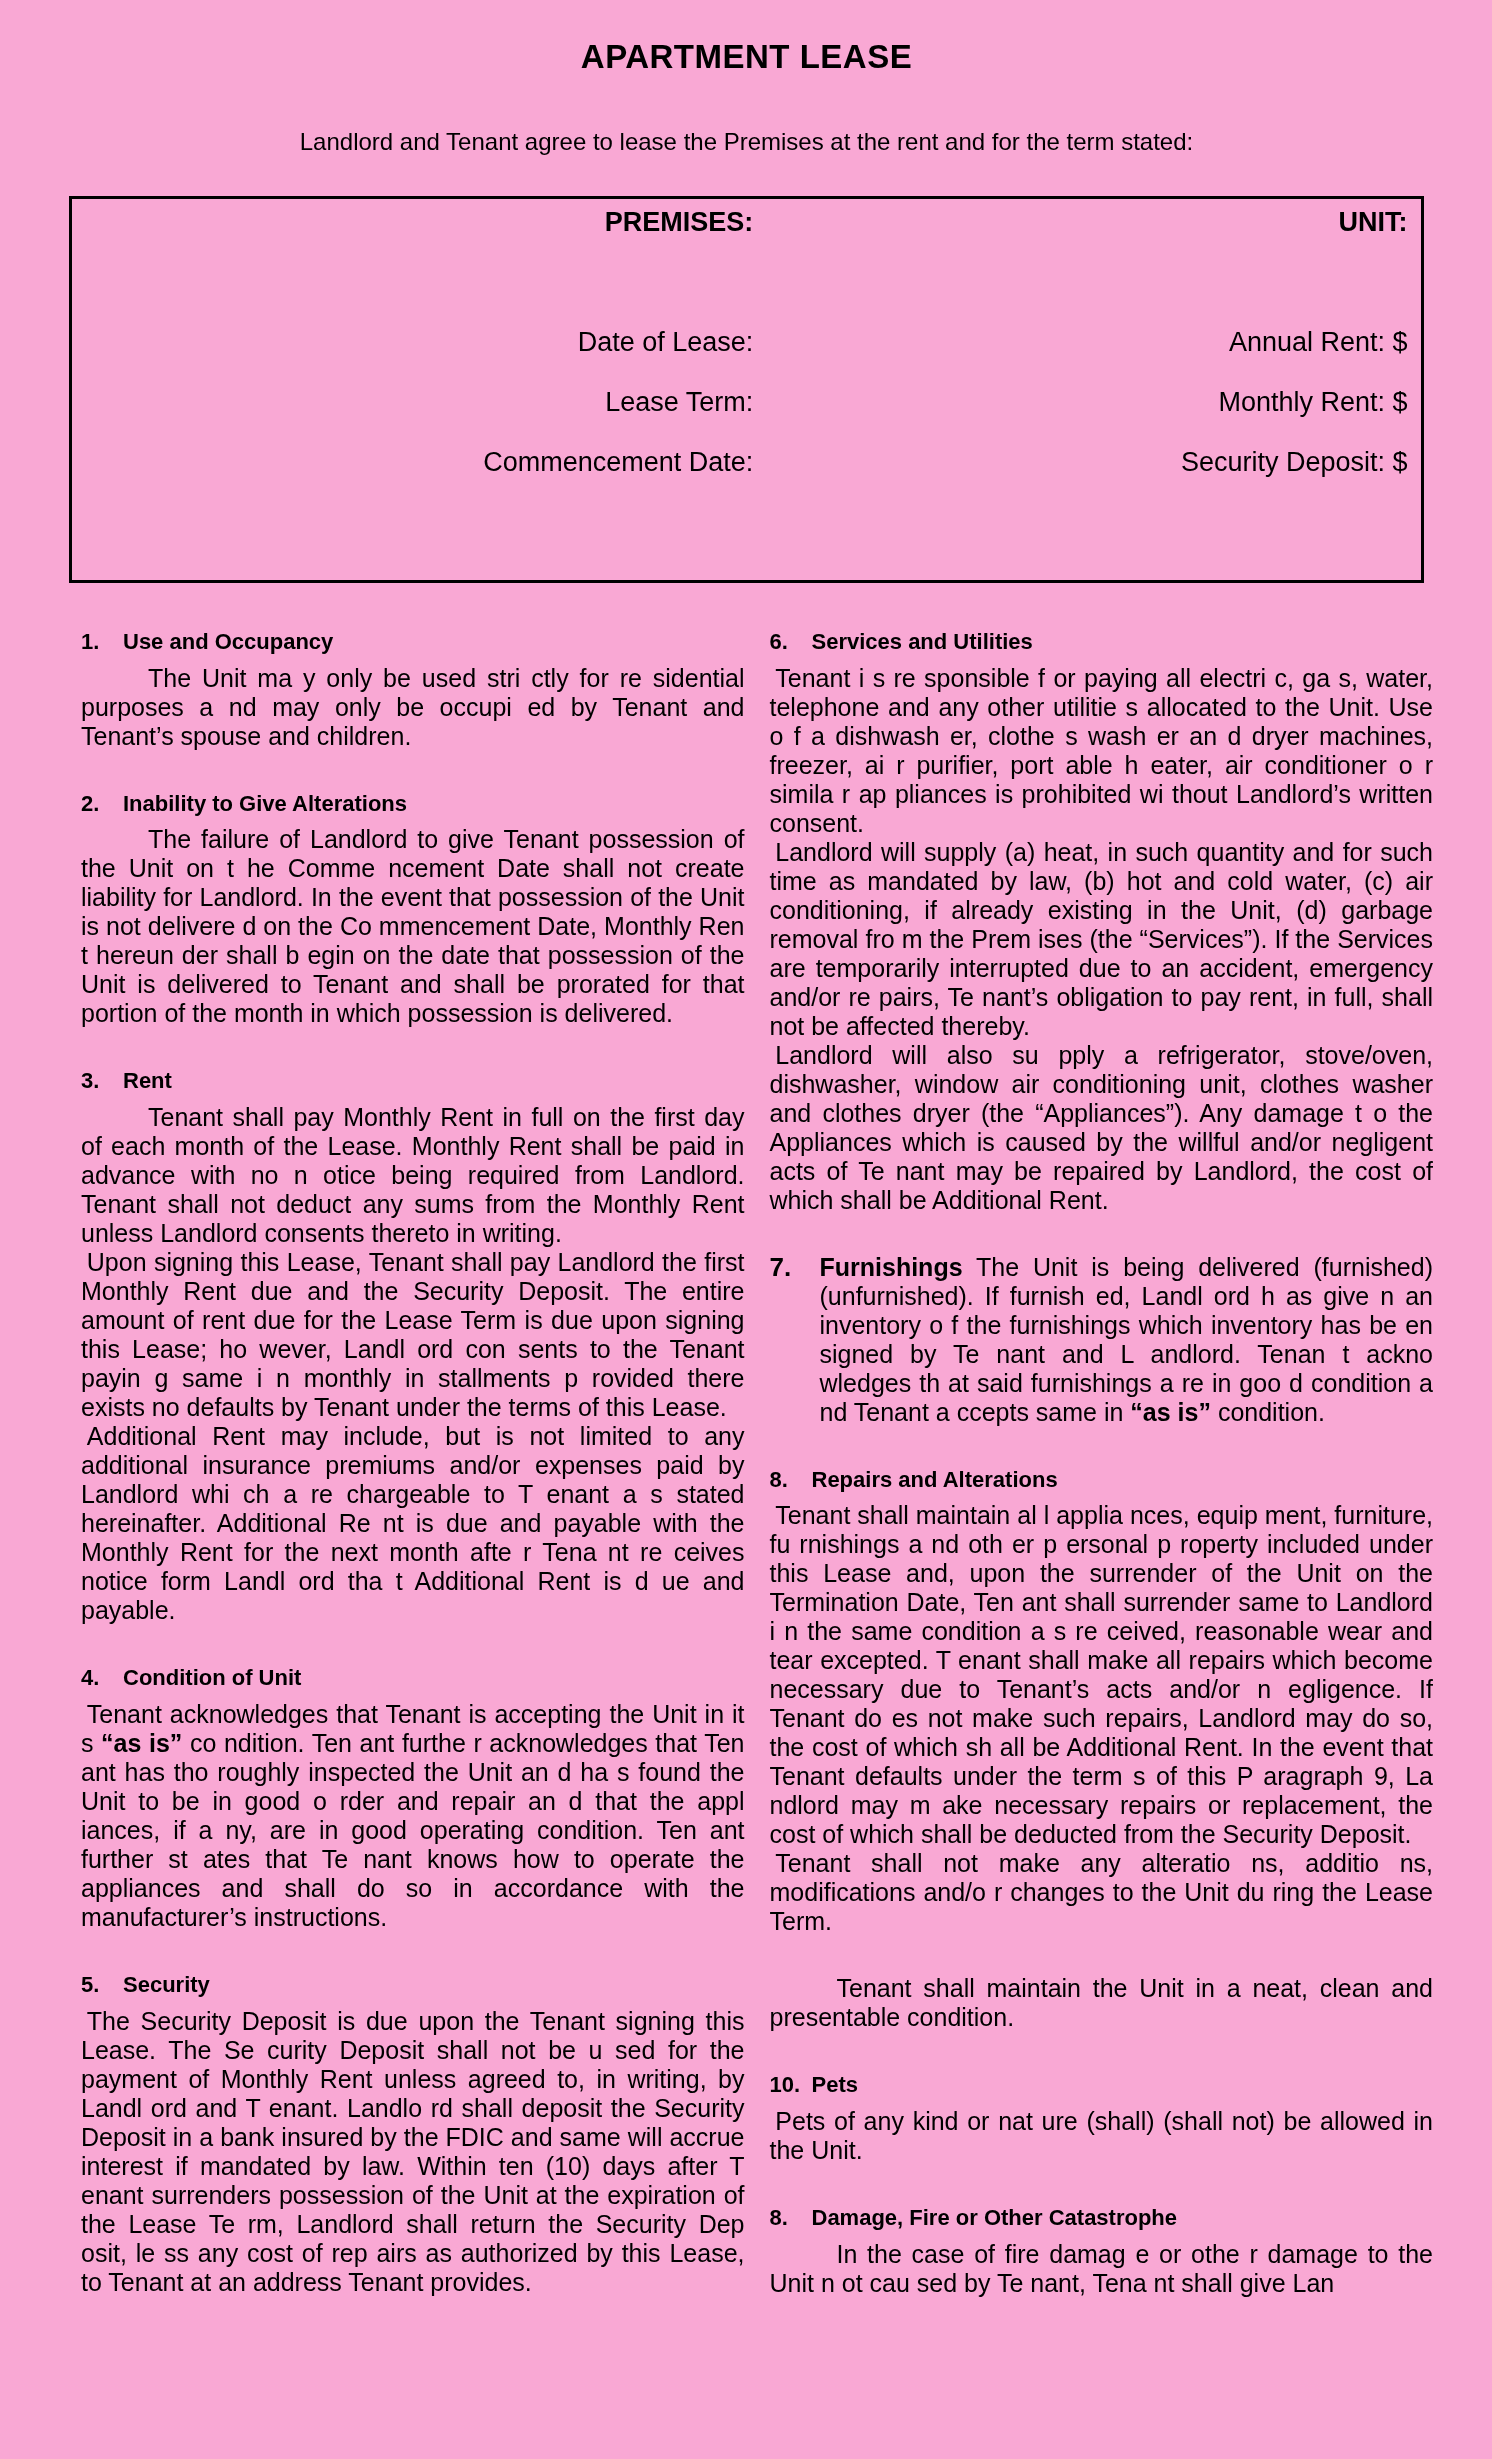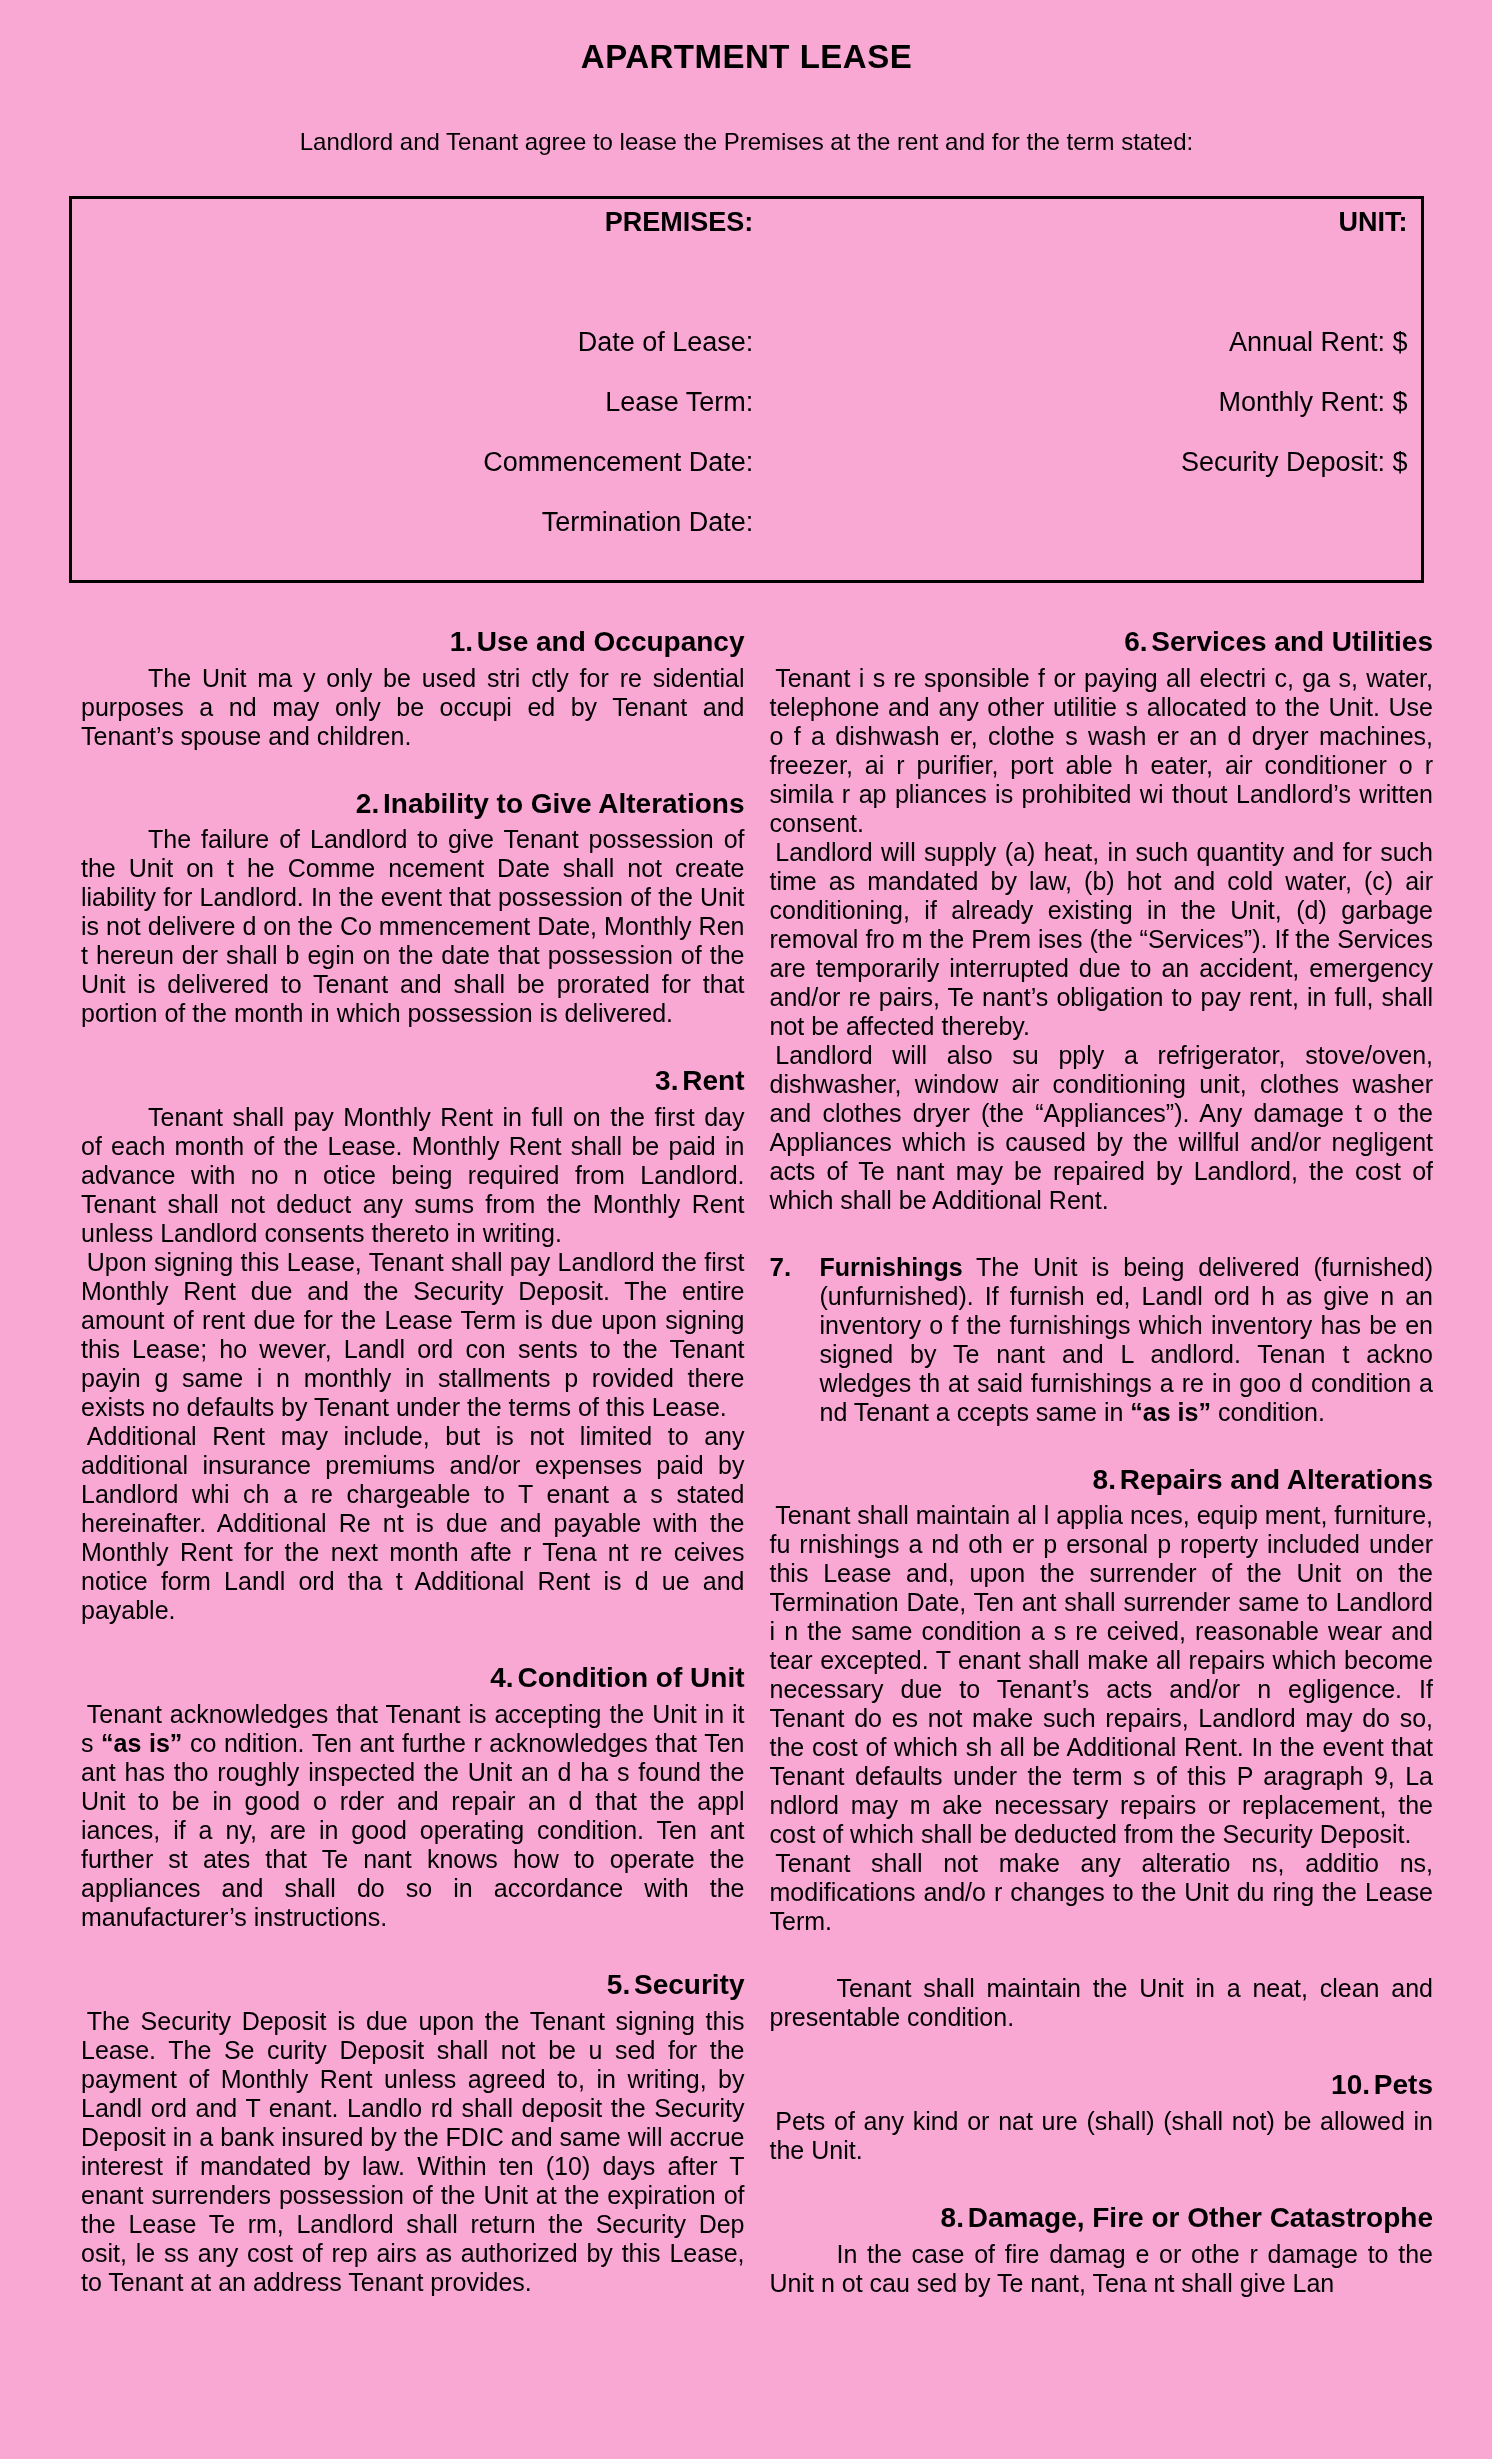--- a/index.html
+++ b/index.html
@@ -49,24 +49,23 @@
   .columns{
     display:flex;
     margin:44px 60px 0 81px;
     gap:25px;
   }
   .col{flex:1;min-width:0;}
   .section{margin-top:38px;}
   .col > .section:first-child{margin-top:0;}
   .sec-head{
     font-weight:bold;
-    font-size:28px;
+    font-size:22px;
     line-height:29px;
     margin-bottom:7.7px;
-    text-align:right;
   }
   .sec-num{display:inline-block;min-width:42px;box-sizing:border-box;padding-right:3.8px;}
   .para{
     margin:0;
     font-size:25px;
     line-height:29px;
     text-align:justify;
   }
   .para.indent{text-indent:67px;}
   .para.flush{text-indent:5.8px;}
@@ -138,24 +137,20 @@
         <span class="flabel">Commencement Date:</span>
         <span class="blank"></span>
       </div>
       <div class="fcell right">
         <span class="flabel">Security Deposit: $</span>
         <span class="blank"></span>
       </div>
     </div>
 
     <div class="frow">
-      <div class="fcell left">
-        <span class="flabel">Termination Date:</span>
-        <span class="blank"></span>
-      </div>
       <div class="fcell right">
         <span class="nofill"></span>
       </div>
     </div>
 
   </div>
 
   <div class="columns">
 
     <div class="col">

